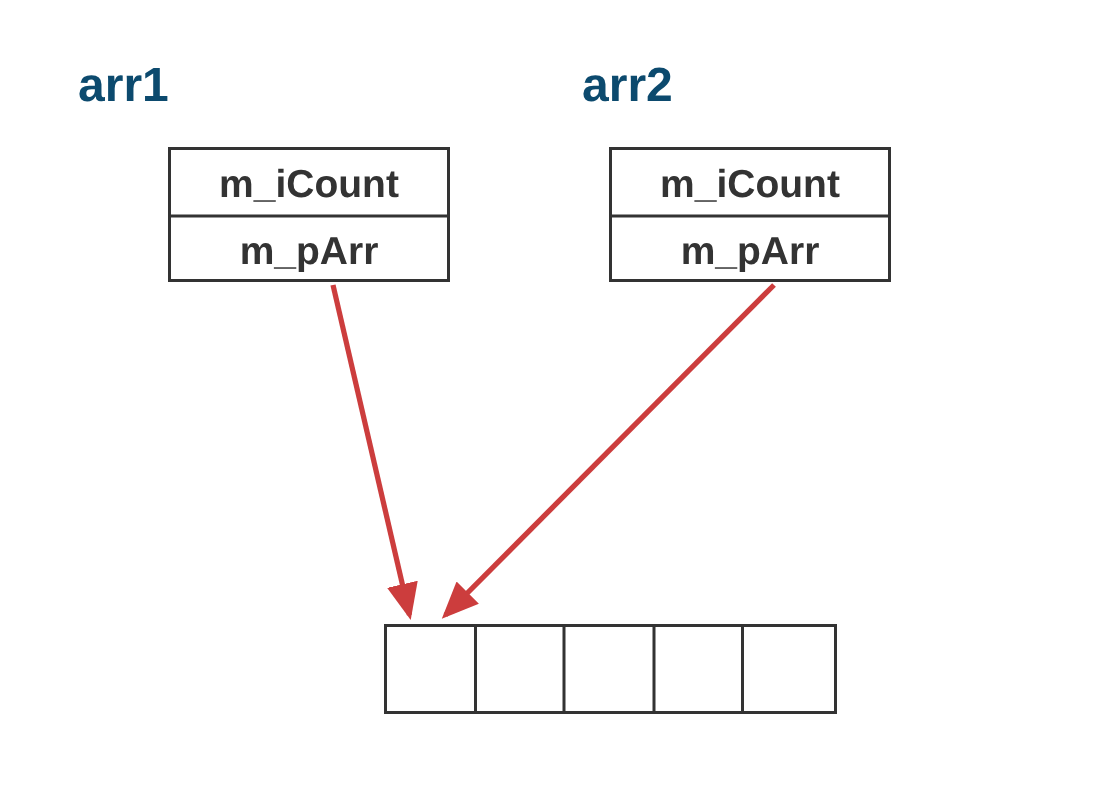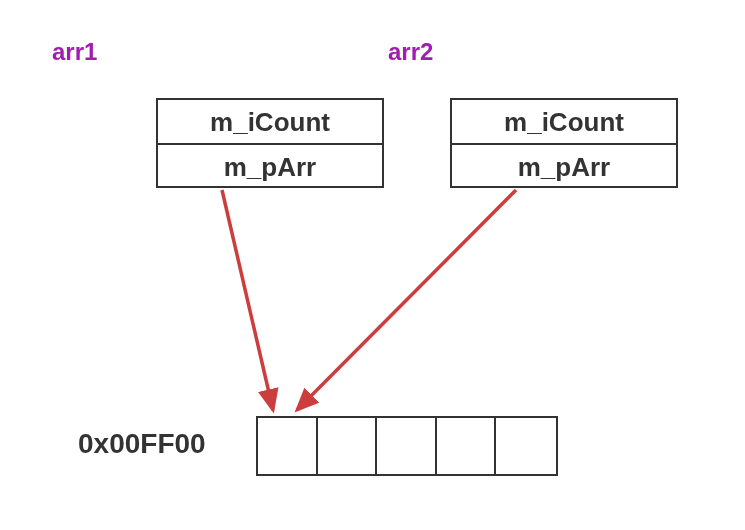--- a/index.html
+++ b/index.html
@@ -14,31 +14,30 @@
     overflow: hidden;
   }
   .stage {
     position: relative;
     width: 745px;
     height: 530px;
   }
   .title {
     position: absolute;
     font-weight: 700;
-    font-size: 24px;
-    color: #a21caf;
+    font-size: 32px;
+    color: #0c4a6e;
   }
   .struct-box {
     position: absolute;
-    width: 228px;
+    width: 188px;
     height: 90px;
     border: 2px solid #333333;
     box-sizing: border-box;
     background: #ffffff;
-    margin-left: 44px;
   }
   .struct-field {
     height: 45px;
     line-height: 45px;
     text-align: center;
     font-size: 26px;
     font-weight: 600;
     color: #333333;
     box-sizing: border-box;
   }
@@ -89,21 +88,20 @@
   <div class="struct-box" style="left:112px; top:98px;">
     <div class="struct-field top">m_iCount</div>
     <div class="struct-field">m_pArr</div>
   </div>
 
   <div class="struct-box" style="left:406px; top:98px;">
     <div class="struct-field top">m_iCount</div>
     <div class="struct-field">m_pArr</div>
   </div>
 
-  <div class="mem-label" style="left:78px; top:428px;">0x00FF00</div>
 
   <div class="mem-array" style="left:256px; top:416px; width:302px;">
     <div class="mem-cell"></div>
     <div class="mem-cell"></div>
     <div class="mem-cell"></div>
     <div class="mem-cell"></div>
     <div class="mem-cell"></div>
   </div>
 
   <svg class="arrows" viewBox="0 0 745 530">

